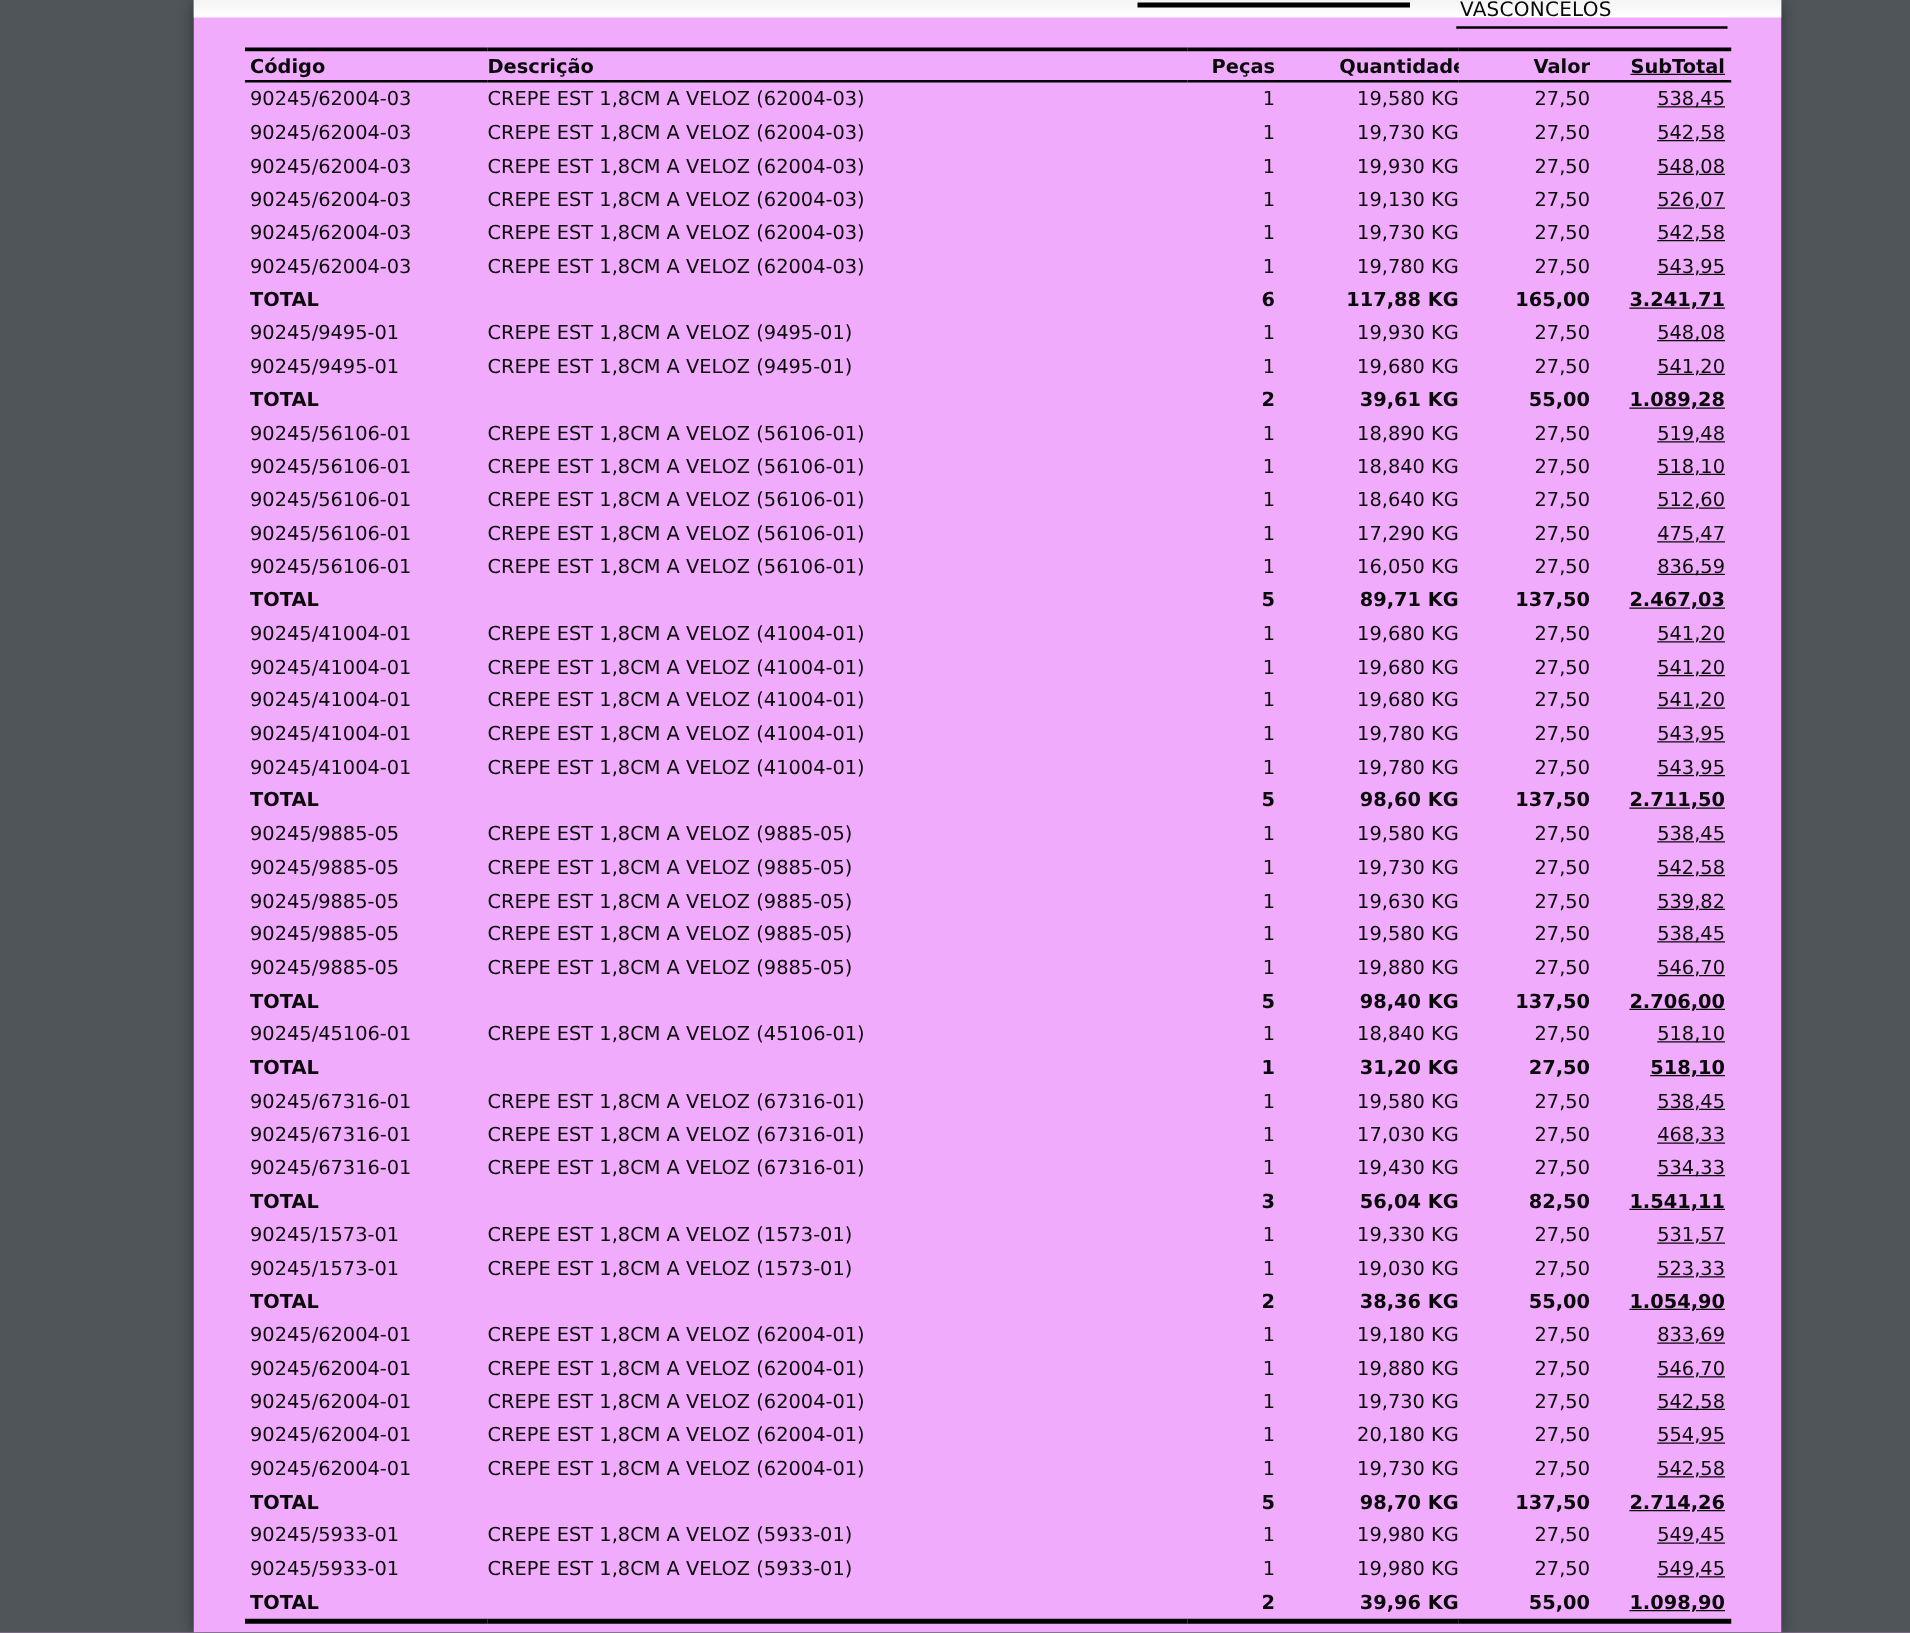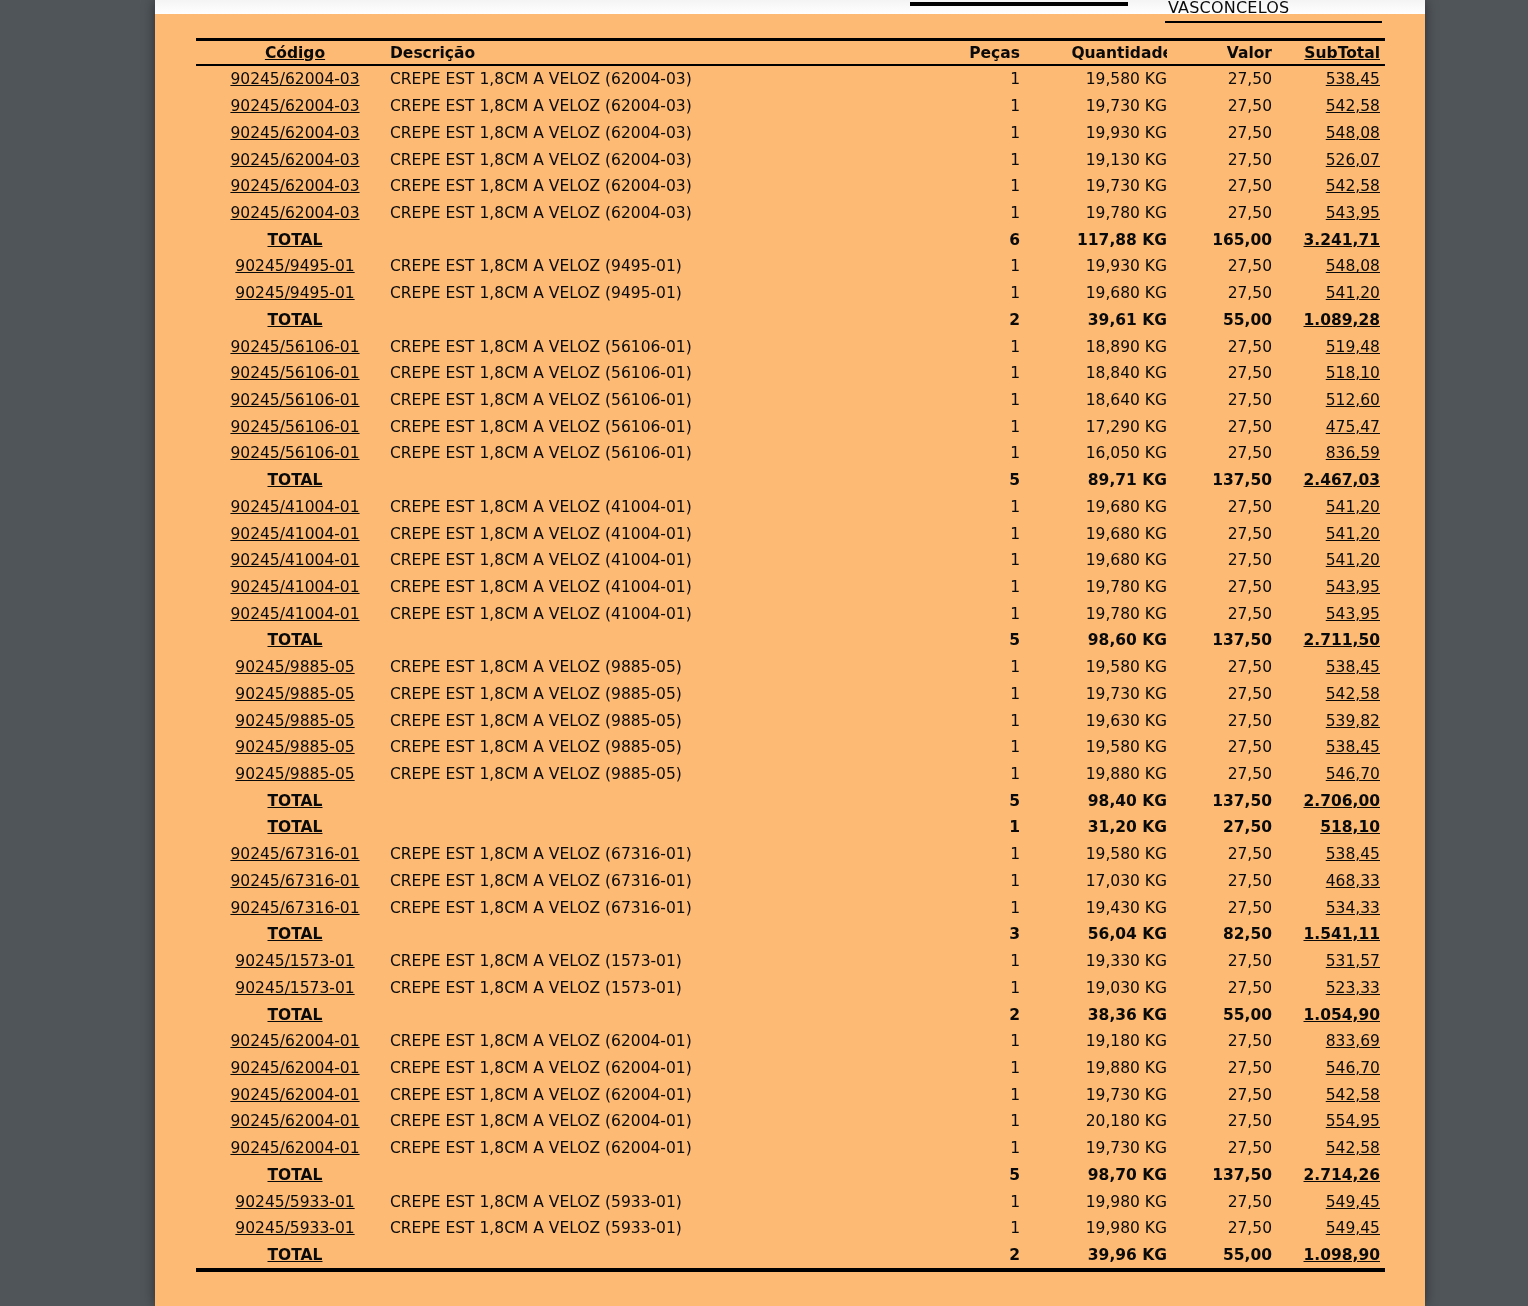--- a/index.html
+++ b/index.html
@@ -15,21 +15,21 @@
     position: relative;
     width: 1528px;
     height: 1306px;
   }
   .page {
     position: absolute;
     left: 155px;
     top: 0;
     width: 1270px;
     height: 1306px;
-    background: #fdba74;
+    background: #f0abfc;
     box-shadow: 0 0 12px rgba(0,0,0,0.45);
   }
   .page::before { 
     content: "";
     position: absolute;
     left: 0; top: 0; right: 0; height: 14px;
     background: linear-gradient(#f4f4f4, #ffffff);
     pointer-events: none;
   }
   .top-rule-stub {
@@ -88,21 +88,21 @@
     white-space: nowrap;
     vertical-align: middle;
   }
   tbody td {
     height: 26.72px;
     padding: 0;
     white-space: nowrap;
     overflow: hidden;
     vertical-align: middle;
   }
-  .c-codigo { text-align: center; padding-left: 4px; text-decoration: underline; }
+  .c-codigo { text-align: left; padding-left: 4px; }
   .c-desc   { text-align: left; }
   .c-num    { text-align: right; }
   .c-sub    { padding-right: 5px; text-decoration: underline; }
   th.c-quant { overflow: hidden; }
   th.c-quant .clip { display: inline-block; margin-right: -6px; }
   tr.total-row td { font-weight: bold; }
 </style>
 </head>
 <body>
 
@@ -351,20 +351,28 @@
             <td class="c-num c-sub">546,70</td>
           </tr>
           <tr class="total-row">
             <td class="c-codigo">TOTAL</td>
             <td class="c-desc"></td>
             <td class="c-num">5</td>
             <td class="c-num">98,40 KG</td>
             <td class="c-num">137,50</td>
             <td class="c-num c-sub">2.706,00</td>
           </tr>
+          <tr>
+            <td class="c-codigo">90245/45106-01</td>
+            <td class="c-desc">CREPE EST 1,8CM A VELOZ (45106-01)</td>
+            <td class="c-num">1</td>
+            <td class="c-num">18,840 KG</td>
+            <td class="c-num">27,50</td>
+            <td class="c-num c-sub">518,10</td>
+          </tr>
           <tr class="total-row">
             <td class="c-codigo">TOTAL</td>
             <td class="c-desc"></td>
             <td class="c-num">1</td>
             <td class="c-num">31,20 KG</td>
             <td class="c-num">27,50</td>
             <td class="c-num c-sub">518,10</td>
           </tr>
           <tr>
             <td class="c-codigo">90245/67316-01</td>

